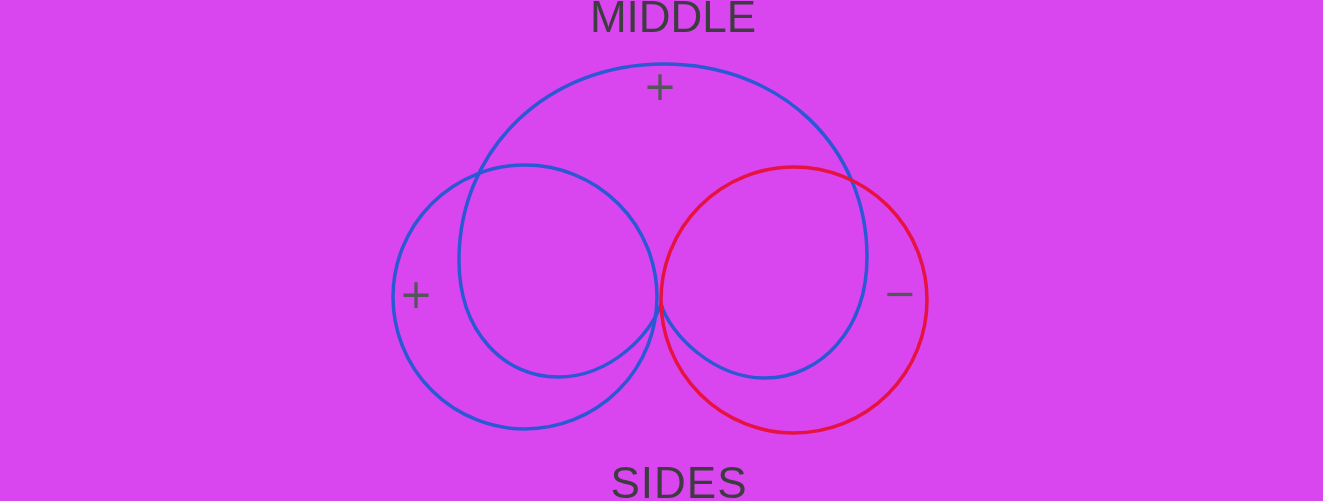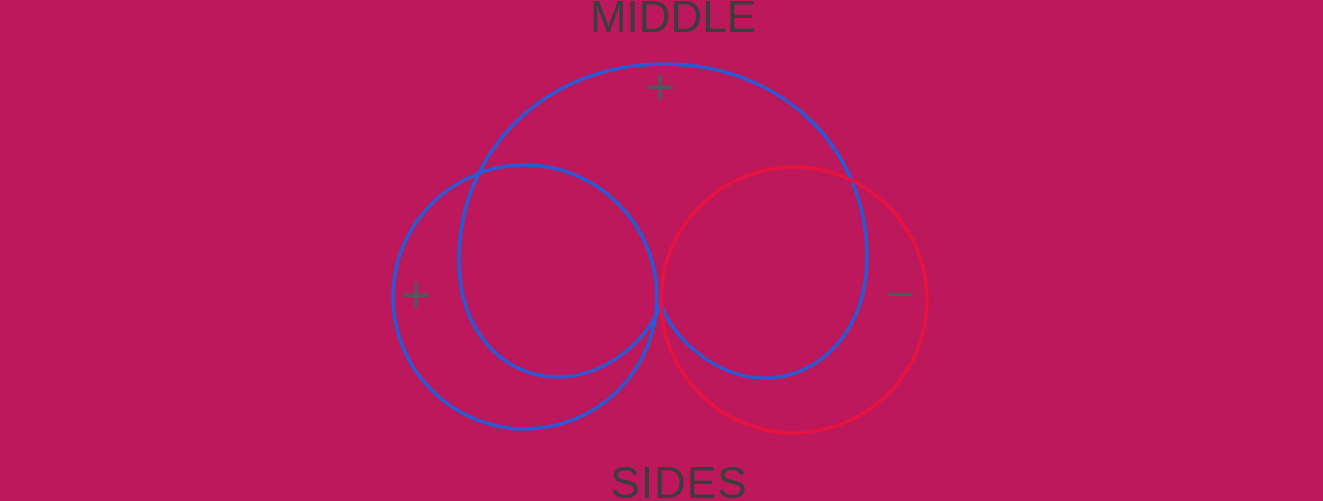--- a/index.html
+++ b/index.html
@@ -4,21 +4,21 @@
 <style>
   html, body {
     margin: 0;
     padding: 0;
     background: #000000;
   }
   .canvas {
     position: relative;
     width: 1323px;
     height: 501px;
-    background: #be185d;
+    background: #d946ef;
     overflow: hidden;
     font-family: "Liberation Sans", sans-serif;
   }
   .canvas svg {
     position: absolute;
     left: 0;
     top: 0;
     display: block;
   }
   .diagram-label {

